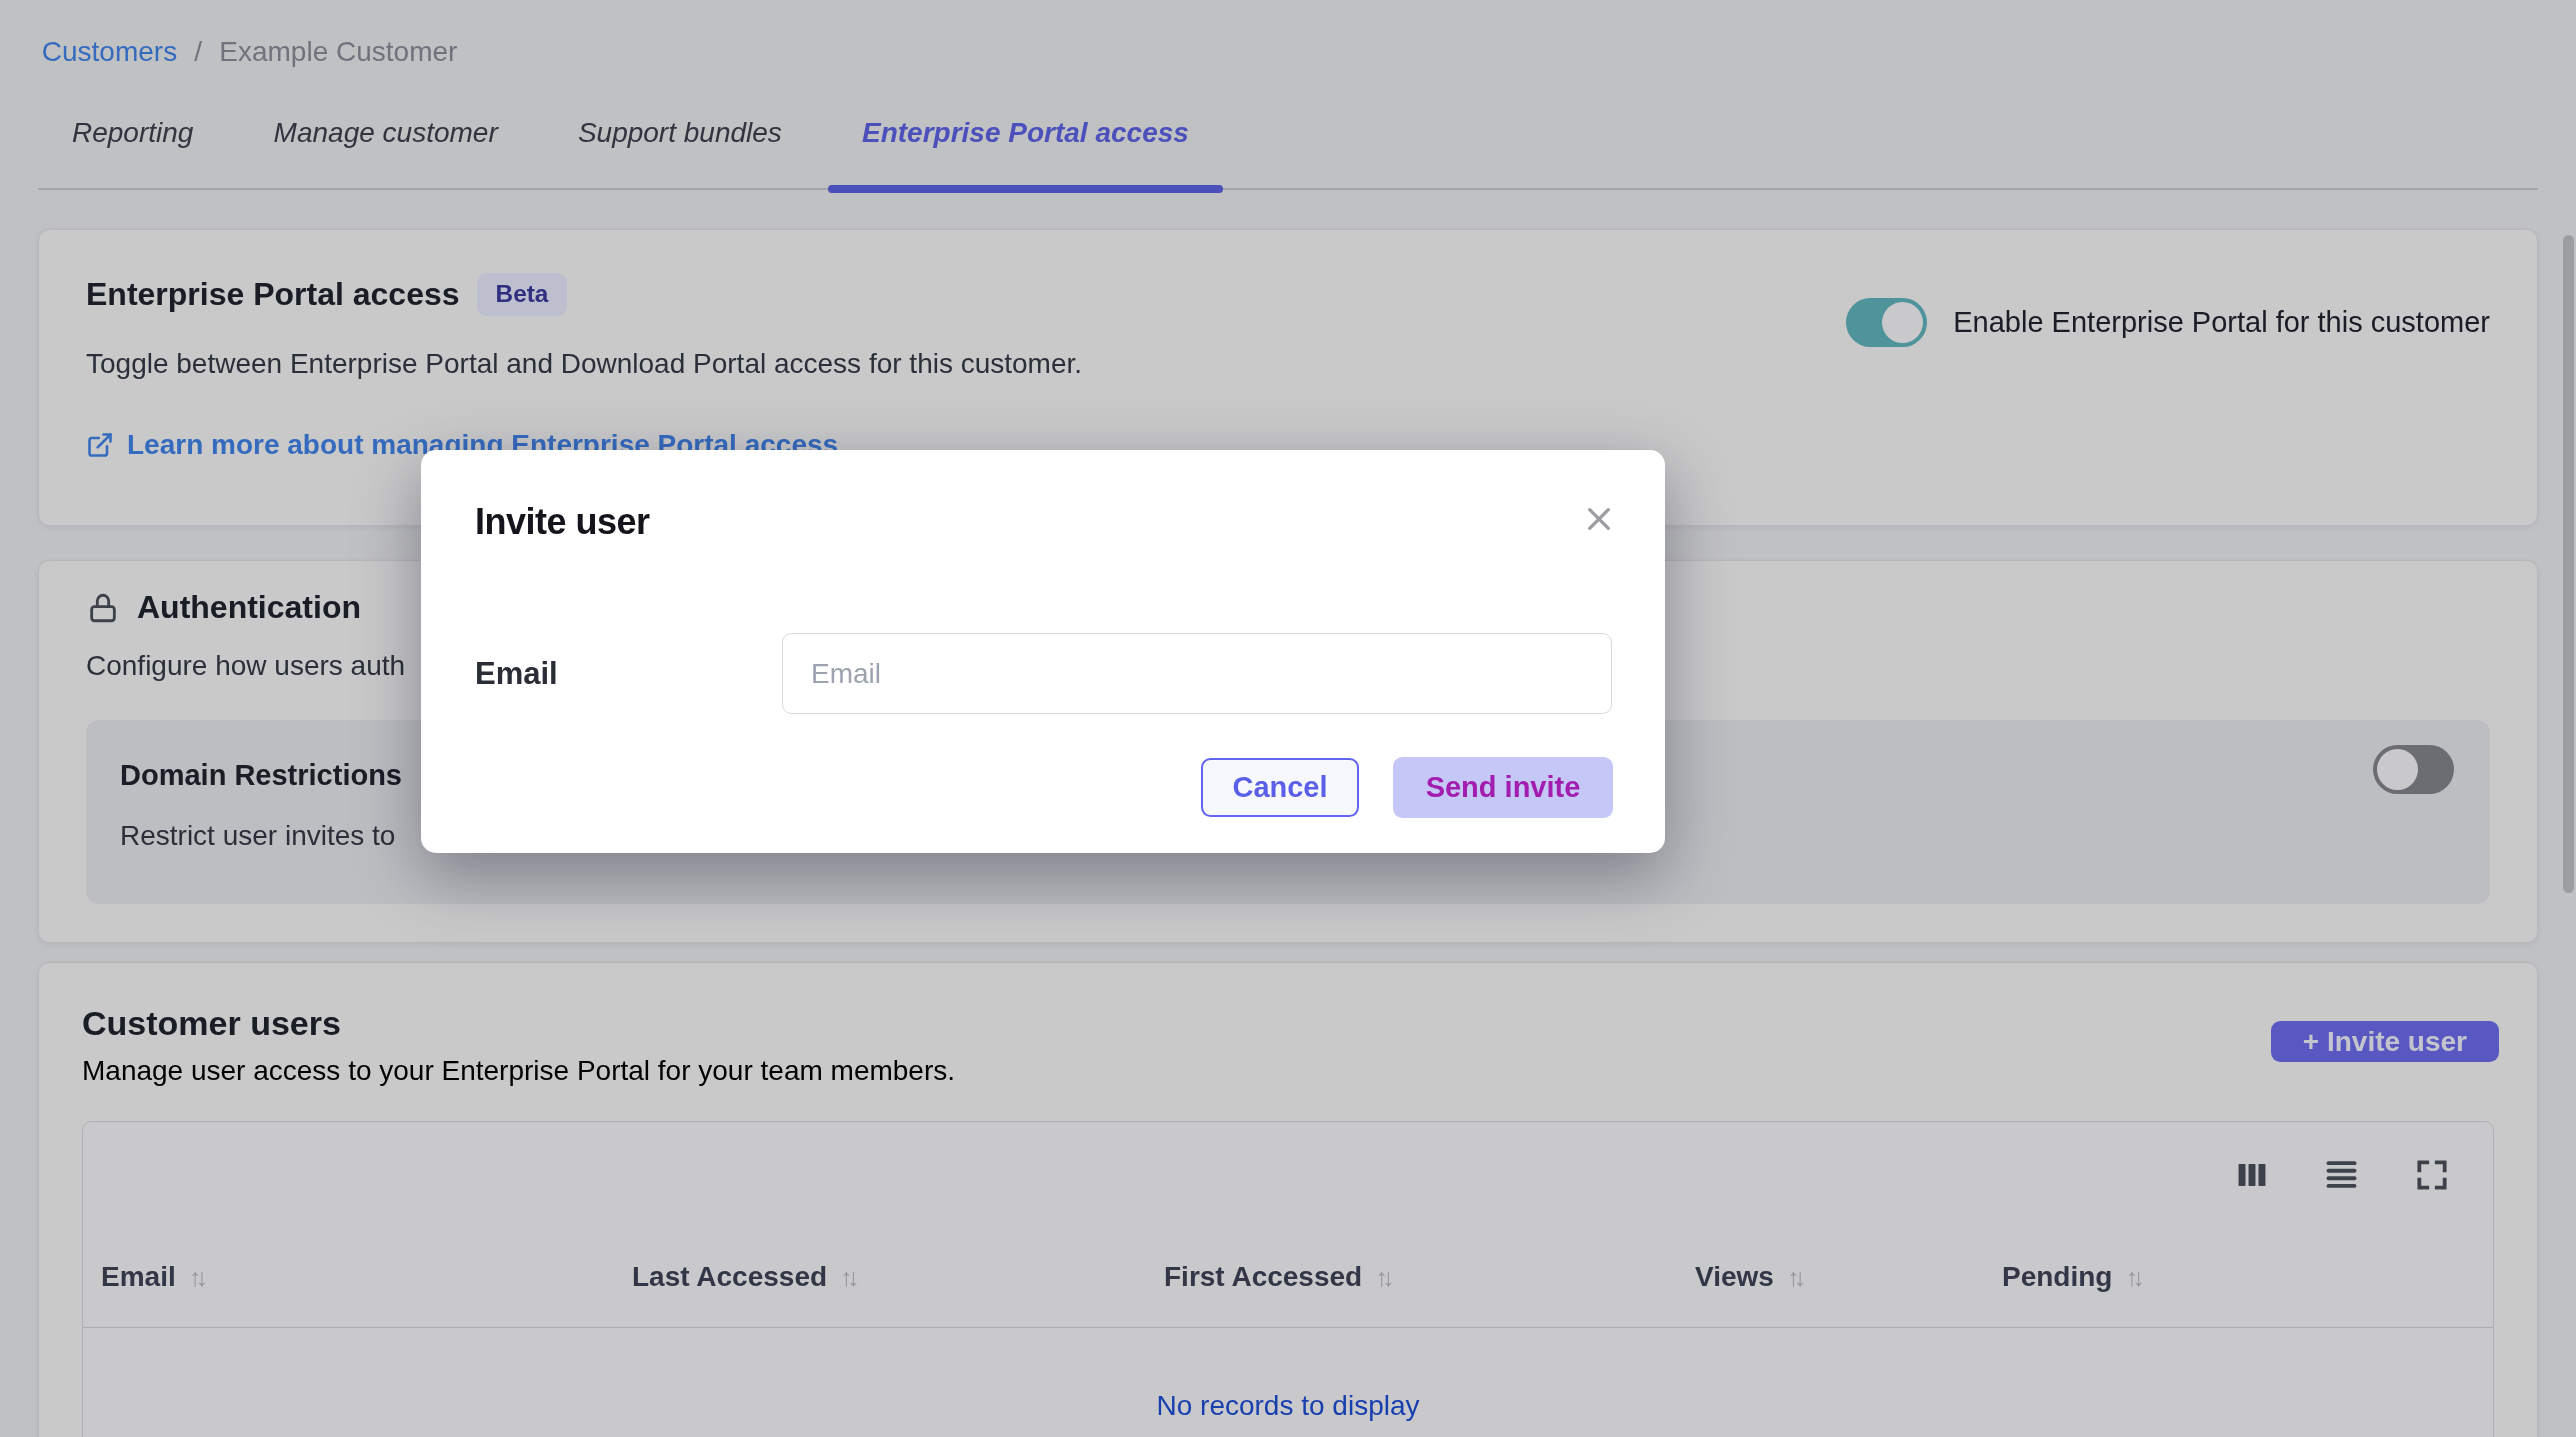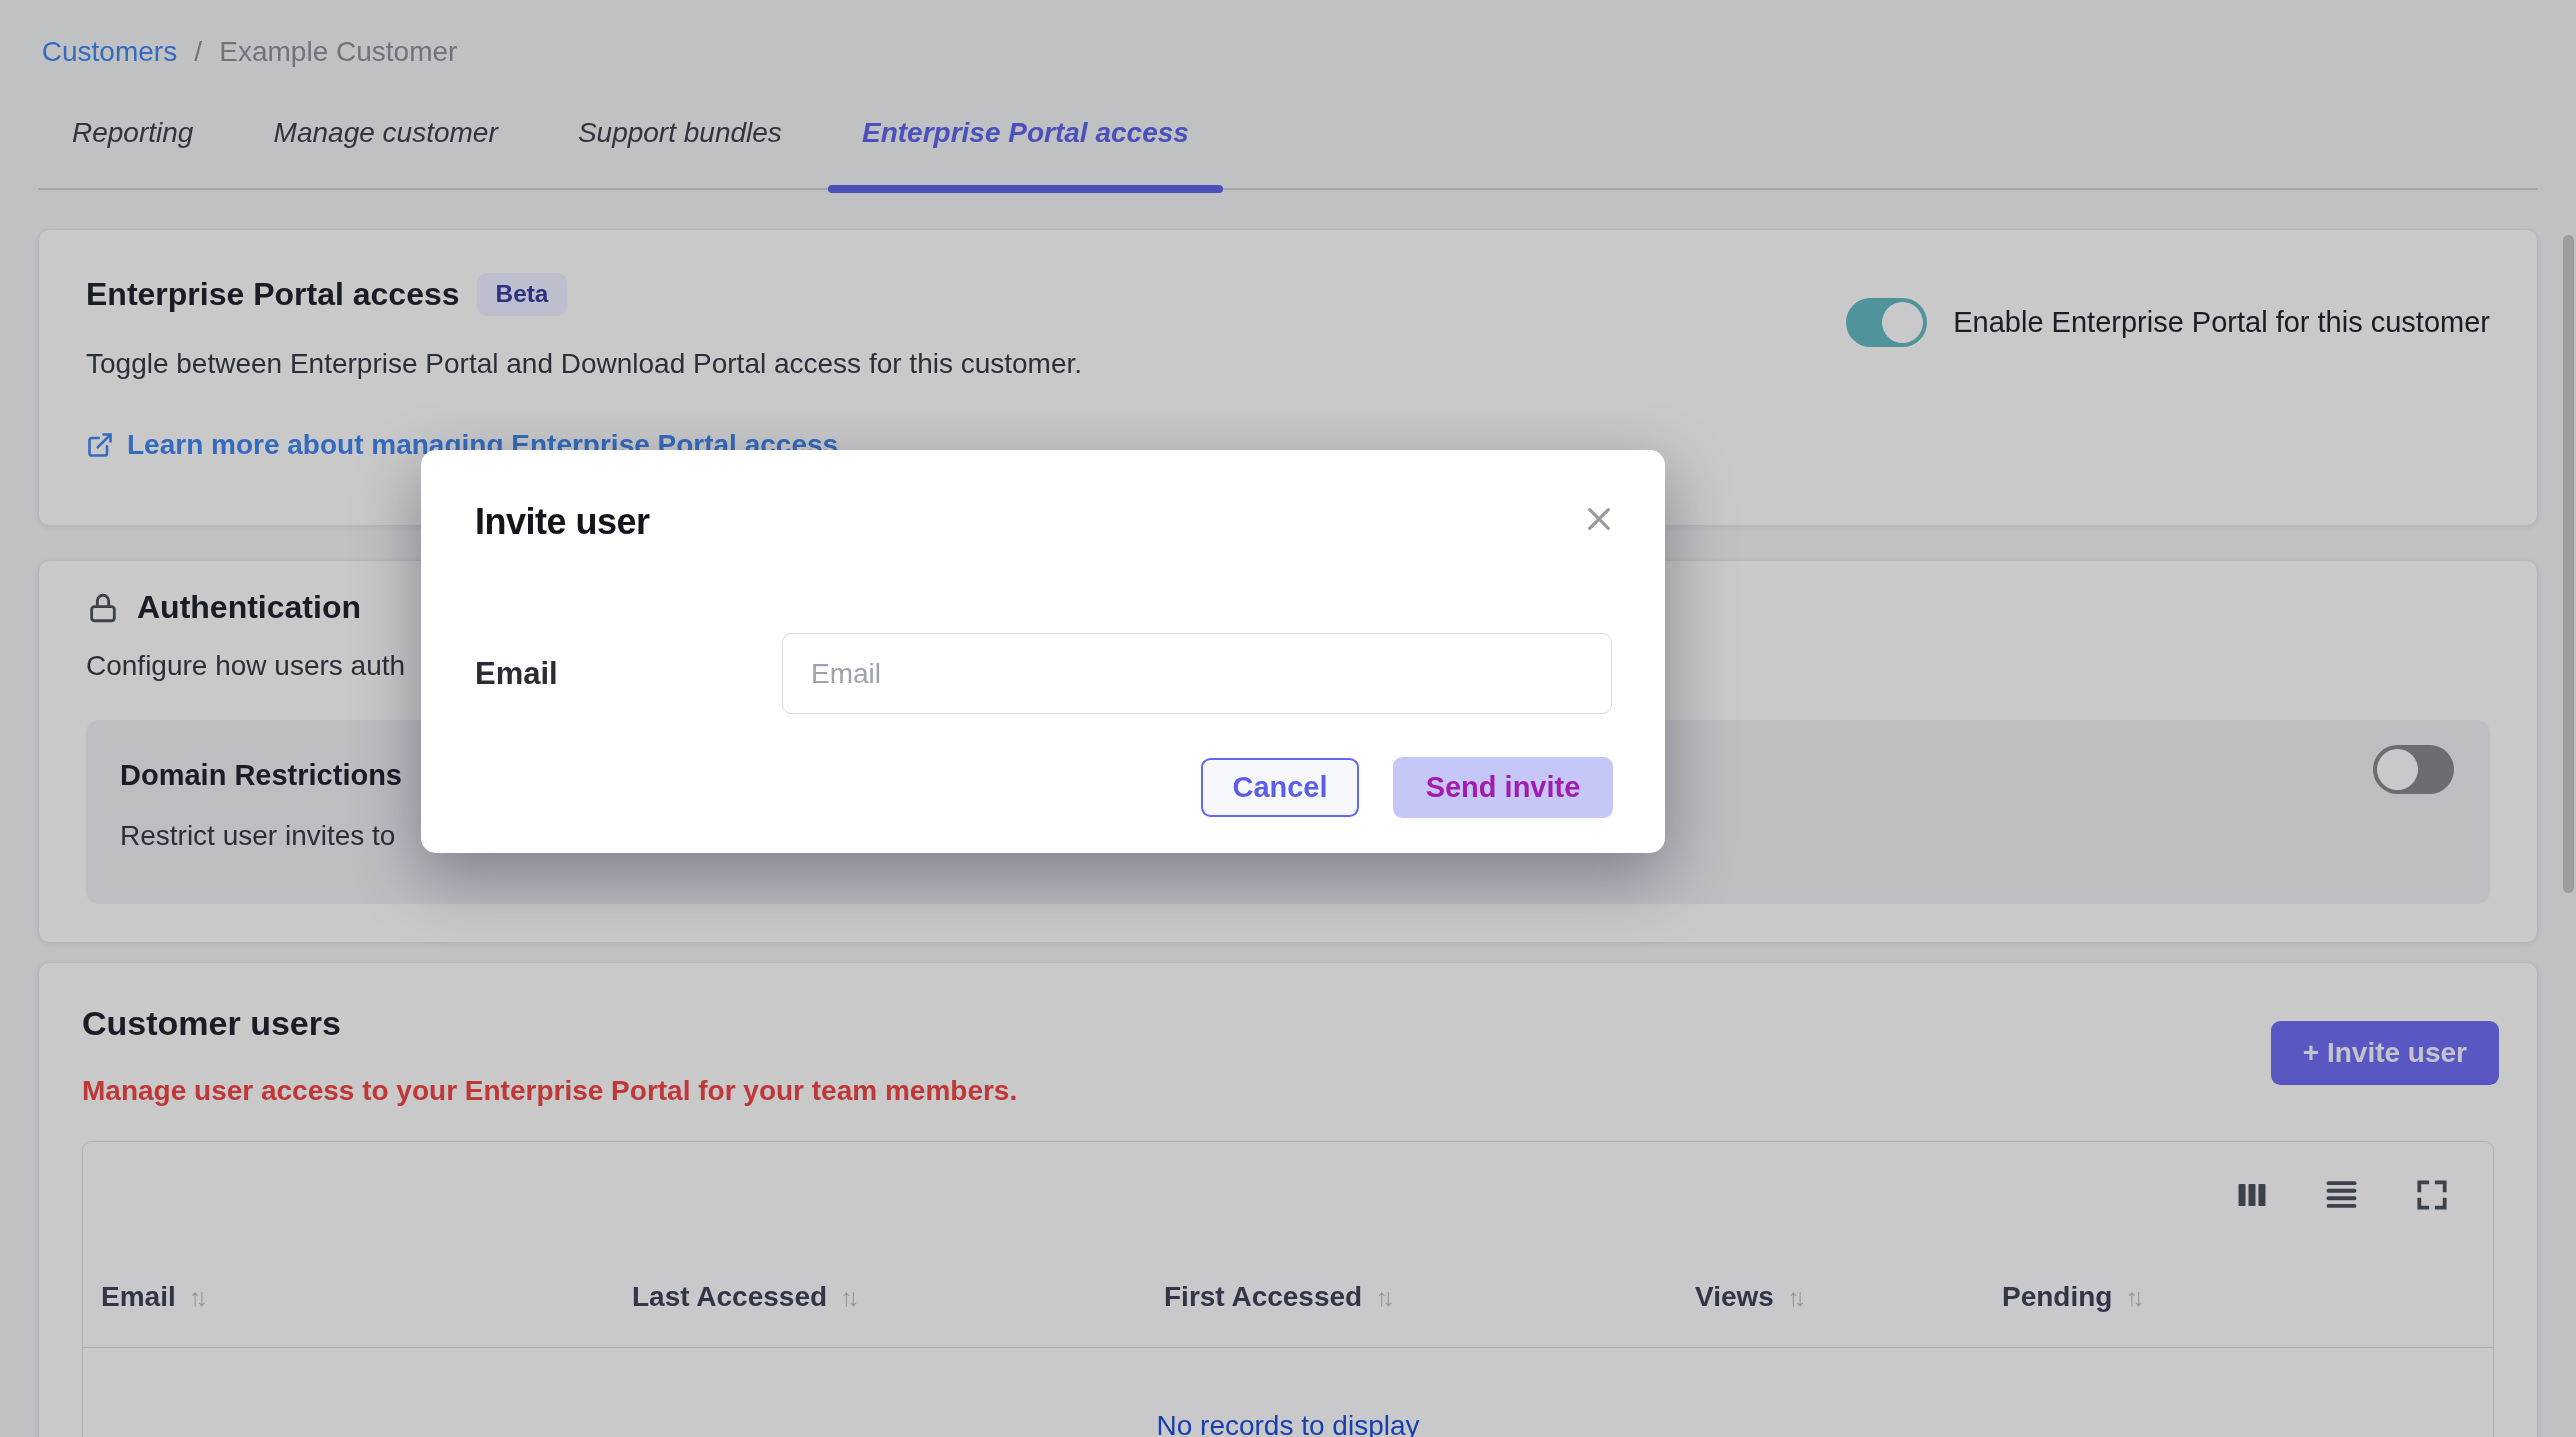--- a/index.html
+++ b/index.html
@@ -70,25 +70,25 @@
   .auth-desc { margin-top:24.4px; font-size:28px; color:#353A45; }
   .inner-card {
     margin-top:38px; background:#ECEDF1; border-radius:13px;
     padding:39px 34px 52px 34px; position:relative;
   }
   .inner-title { font-size:29px; font-weight:700; color:#20242E; }
   .inner-desc { margin-top:28px; font-size:28px; color:#353A45; }
   .inner-toggle { position:absolute; top:25px; right:36px; }
 
   
-  .users-desc { margin-top:32px; font-size:28px; color:#ef4444;font-weight:bold; }
+  .users-desc { margin-top:12px; font-size:28px; color:#000000; }
   .invite-btn {
     position:absolute; top:58px; right:38px;
     background:#6F6CF0; color:#F4F4FE; font-size:28px; font-weight:700;
-    border:none; border-radius:9.4px; padding:0 32px; height:64px; cursor:pointer;
+    border:none; border-radius:9.4px; padding:0 32px; height:41px; cursor:pointer;
     font-family:"Liberation Sans", sans-serif;
   }
 
   .table-card {
     margin-top:34px; background:#FBFBFD; border:1.9px solid #DADCE0;
     border-radius:9.4px; overflow:hidden; height:376px;
   }
   .table-toolbar {
     height:105px; display:flex; align-items:center; justify-content:flex-end;
     gap:49px; padding-right:41px;

